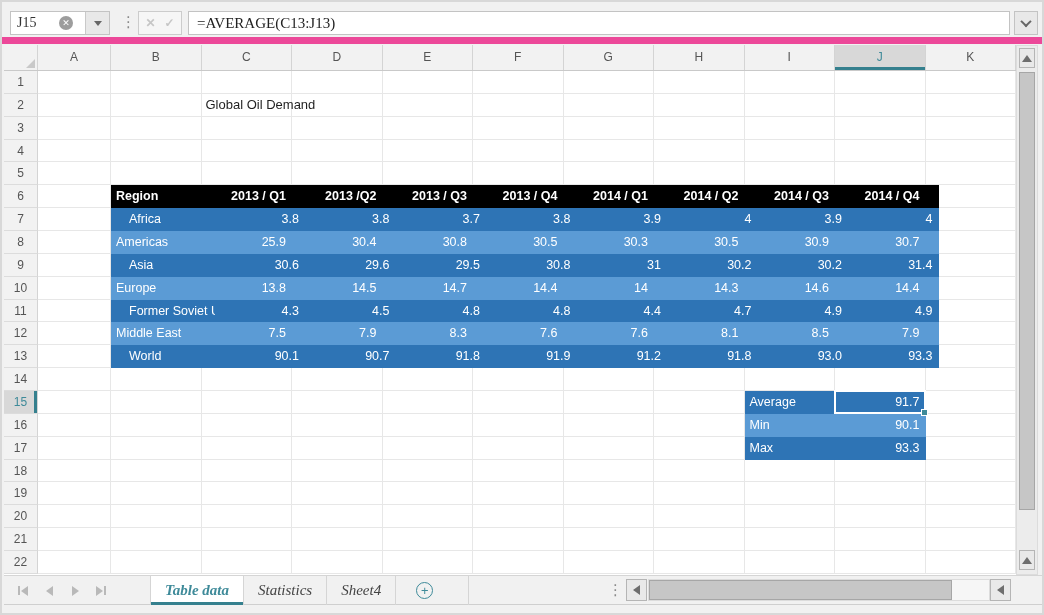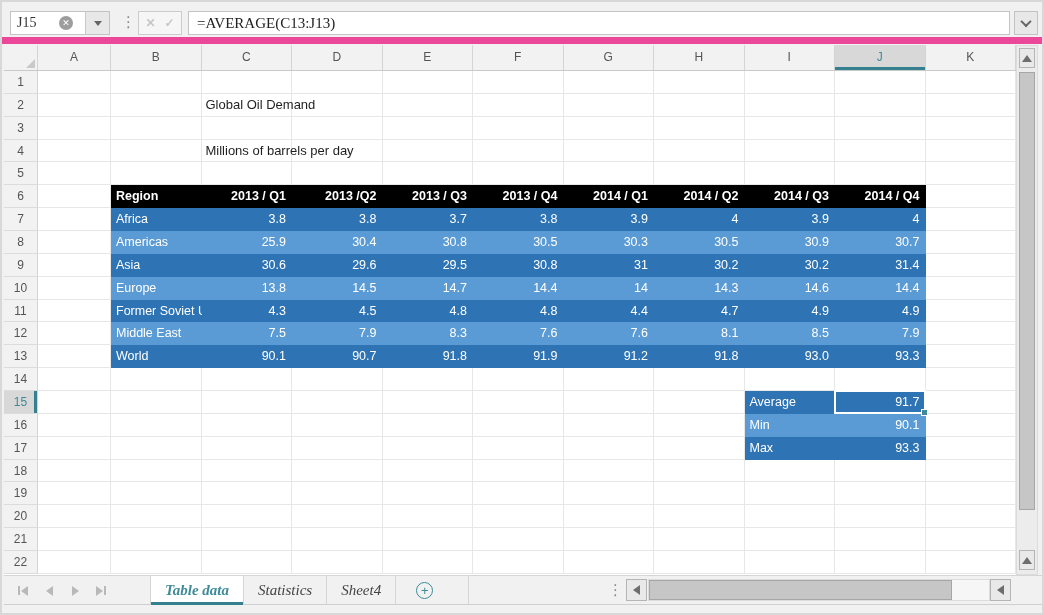--- a/index.html
+++ b/index.html
@@ -54,21 +54,21 @@
   .rowh.sel{ background:#d8d8d8; color:var(--accent); box-shadow:inset -3px 0 0 var(--accent-dark); }
   .gcell{ flex:none; background:#fff; border-right:1px solid #e7e7e7; border-bottom:1px solid #e7e7e7; }
 
   #overlay{ position:absolute; left:0; top:0; right:0; bottom:0; }
   .free-text{ position:absolute; font-size:13px; color:#1f1f1f; white-space:nowrap; line-height:22.8636px; }
 
   
   #datatable{ position:absolute; }
   .trow{ display:flex; height:22.8636px; color:#ffffff; }
   .trow.thead{ background:var(--header-black); font-weight:bold; }
-  .trow.dark{ background:var(--dark-blue); }
+  .trow.dark{ background:var(--dark-blue);padding-left:13px; }
   .trow.light{ background:var(--light-blue); }
   .tcell{ flex:none; width:90.5px; line-height:22.8636px; font-size:12.5px;
           text-align:right; padding-right:6px; overflow:hidden; white-space:nowrap; }
   .tcell.region{ text-align:left; padding-left:5px; padding-right:0; }
 
   
   #summary{ position:absolute; }
   .srow{ display:flex; height:22.8636px; color:#fff; }
   .srow.dark{ background:var(--dark-blue); }
   .srow.light{ background:var(--light-blue); }
@@ -466,21 +466,20 @@
           <div class="gcell" style="width: 90.5px;"></div>
           <div class="gcell" style="width: 90.5px;"></div>
           <div class="gcell" style="width: 90.5px;"></div>
           <div class="gcell" style="width: 90.5px;"></div>
           <div class="gcell" style="width: 90.5px;"></div>
           <div class="gcell" style="width: 90.5px;"></div>
         </div>
       </div>
 
     <div id="overlay">
-        <div class="free-text" style="left: 201.5px; top: 94.5908px;">Millions of barrels per day</div>
         <div class="free-text" style="left: 201.5px; top: 48.8636px;">Global Oil Demand</div>
       <div id="datatable" style="left: 107px; top: 140.318px; border-radius: 7px;">
           <div class="trow thead">
             <div class="tcell region">Region</div>
             <div class="tcell">2013 / Q1</div>
             <div class="tcell">2013 /Q2</div>
             <div class="tcell">2013 / Q3</div>
             <div class="tcell">2013 / Q4</div>
             <div class="tcell">2014 / Q1</div>
             <div class="tcell">2014 / Q2</div>

